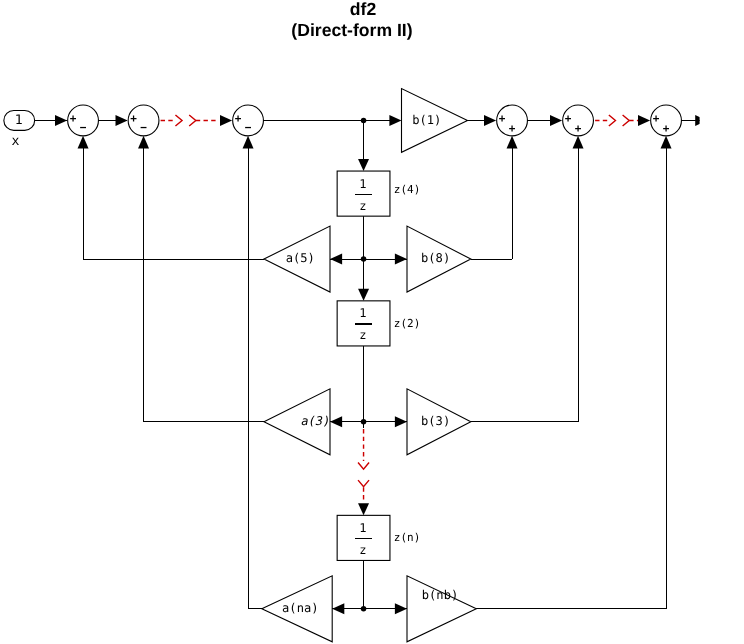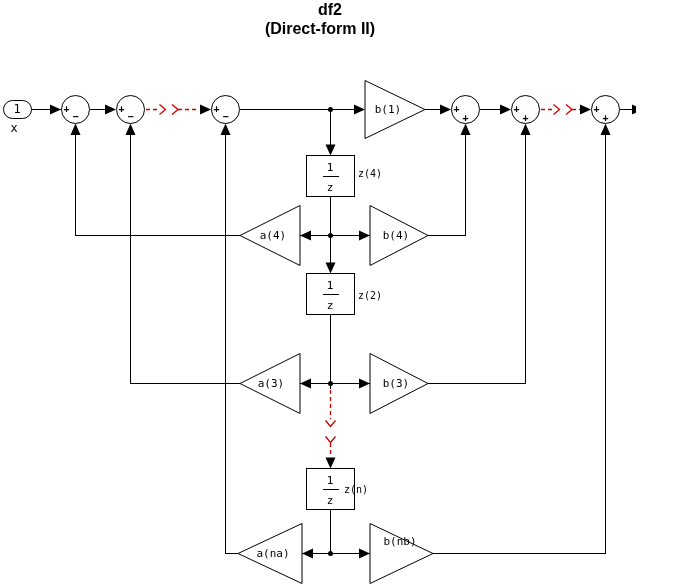--- a/index.html
+++ b/index.html
@@ -139,31 +139,31 @@
   <div class="lbl sum-sign" style="left:216.5px;top:109px;">+</div>
   <div class="lbl sum-sign" style="left:225.5px;top:117px;">−</div>
   <div class="lbl sum-sign" style="left:456.5px;top:109px;">+</div>
   <div class="lbl sum-sign" style="left:465.5px;top:118px;">+</div>
   <div class="lbl sum-sign" style="left:516.5px;top:109px;">+</div>
   <div class="lbl sum-sign" style="left:525.5px;top:118px;">+</div>
   <div class="lbl sum-sign" style="left:596.5px;top:109px;">+</div>
   <div class="lbl sum-sign" style="left:605.5px;top:118px;">+</div>
 
   <div class="lbl gain-lbl" style="left:388px;top:109px;">b(1)</div>
-  <div class="lbl gain-lbl" style="left:273px;top:235px;">a(4)</div>
-  <div class="lbl gain-lbl" style="left:396px;top:235px;">b(4)</div>
-  <div class="lbl gain-lbl" style="left:271px;top:383px;">a(3)</div>
+  <div class="lbl gain-lbl" style="left:273px;top:235px;">a(5)</div>
+  <div class="lbl gain-lbl" style="left:396px;top:235px;">b(8)</div>
+  <div class="lbl gain-lbl" style="left:287px;top:383px;font-style:italic;">a(3)</div>
   <div class="lbl gain-lbl" style="left:396px;top:383px;">b(3)</div>
   <div class="lbl gain-lbl" style="left:273px;top:553px;">a(na)</div>
   <div class="lbl gain-lbl" style="left:400px;top:541px;">b(nb)</div>
 
   <div class="lbl frac" style="left:330px;top:167px;">1</div>
   <div class="lbl frac" style="left:330px;top:187px;">z</div>
   <div class="lbl frac" style="left:330px;top:285px;">1</div>
   <div class="lbl frac" style="left:330px;top:305px;">z</div>
   <div class="lbl frac" style="left:330px;top:480px;">1</div>
   <div class="lbl frac" style="left:330px;top:500px;">z</div>
 
   <div class="state-lbl" style="left:358px;top:173px;">z(4)</div>
   <div class="state-lbl" style="left:358px;top:295px;">z(2)</div>
-  <div class="state-lbl" style="left:344px;top:489px;text-align:center;">z(n)</div>
+  <div class="state-lbl" style="left:358px;top:489px;text-align:center;">z(n)</div>
 
 </div>
 
 </body></html>

